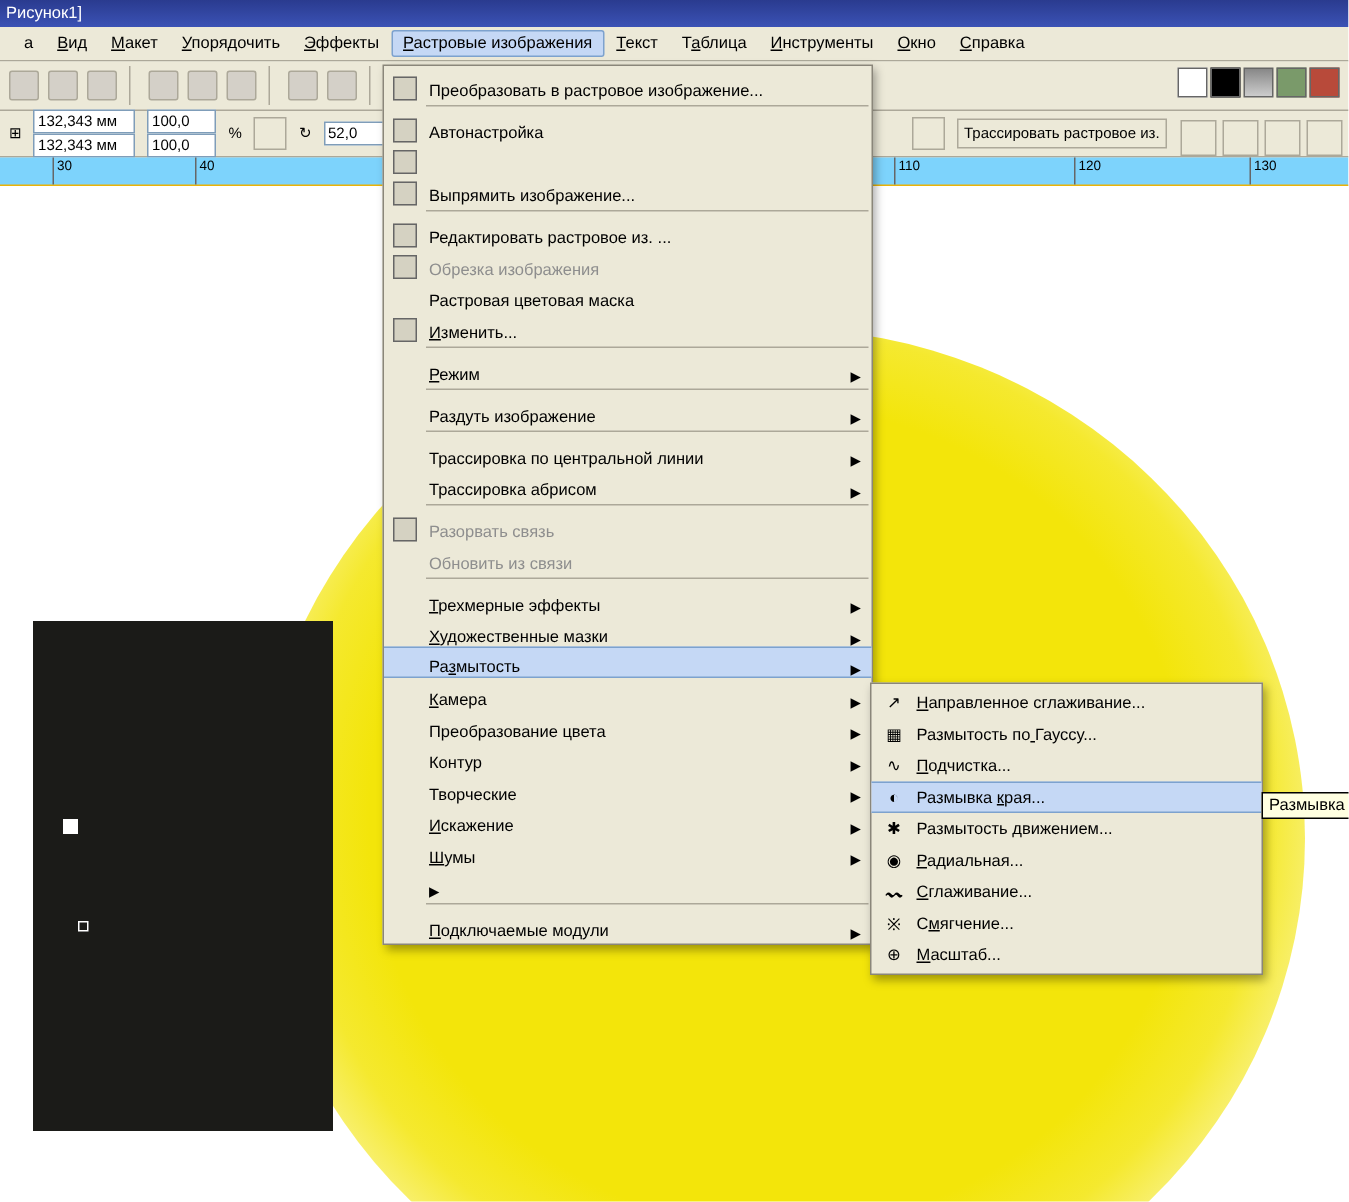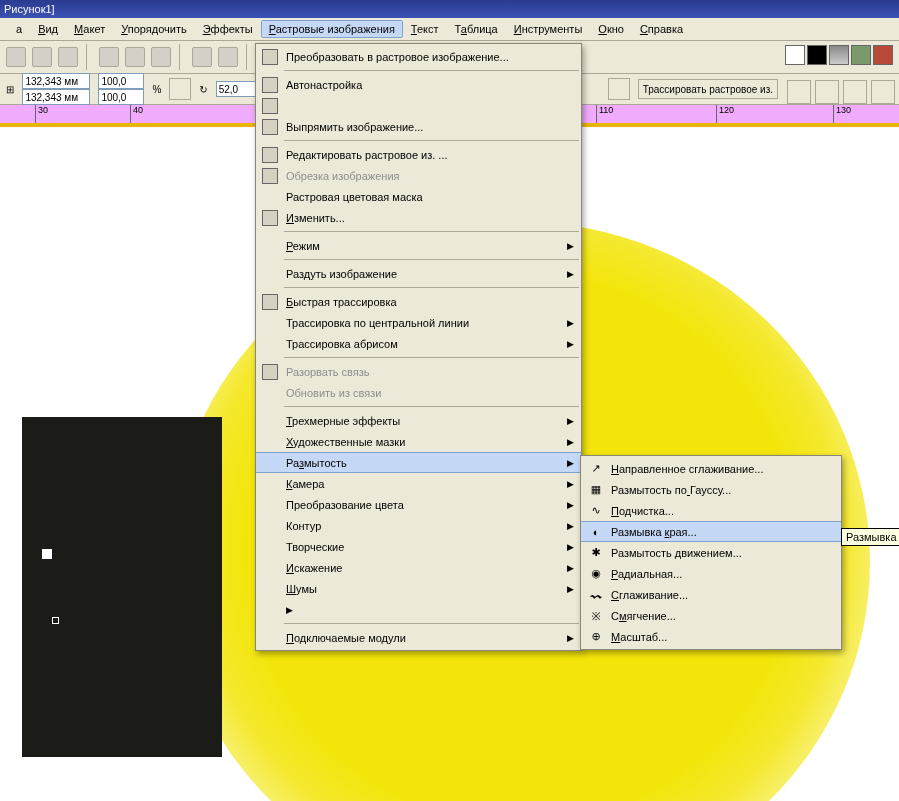--- a/index.html
+++ b/index.html
@@ -9,29 +9,29 @@
 .menubar .mitem u{text-decoration:underline}
 .menubar .mitem.active{background:#c5d8f5;border:1px solid #7da2ce;padding:2px 7px;border-radius:2px}
 .toolbar{background:#ece9d8;height:32px;border-bottom:1px solid #aca899;display:flex;align-items:center;gap:6px;padding:0 6px}
 .tool-ico{width:18px;height:18px;background:#d4d0c8;border:1px solid #aca899;border-radius:2px}
 .tool-sep{width:4px;height:26px;border-left:1px solid #aca899;margin:0 2px}
 .propbar{background:#ece9d8;height:30px;border-bottom:1px solid #aca899;display:flex;align-items:center;gap:8px;padding:0 6px;font-size:10px}
 .propbar input{font-size:10px;width:62px;height:14px;border:1px solid #7f9db9;padding:0 2px;background:#fff}
 .propbar .lbl{color:#000}
 .propbar .small{width:40px}
 .propbar .btn{width:20px;height:20px;border:1px solid #aca899;background:#ece9d8}
-.ruler{height:18px;background:#f0abfc;border-bottom:4px solid #eab308;position:relative;font-size:9px;color:#000}
+.ruler{height:18px;background:#7dd3fc;border-bottom:1px solid #eab308;position:relative;font-size:9px;color:#000}
 .ruler .tick{position:absolute;top:0;border-left:1px solid #666;height:18px;padding-left:2px}
 .canvas{position:relative;width:899px;height:680px;background:#fff;overflow:hidden}
 .circle{position:absolute;left:170px;top:95px;width:700px;height:680px;border-radius:50%;background:radial-gradient(circle at 50% 48%,#f3e50a 0%,#f3e50a 55%,rgba(243,229,10,0.85) 65%,rgba(243,229,10,0.35) 78%,rgba(243,229,10,0) 88%)}
 .thumb{position:absolute;left:22px;top:290px;width:200px;height:340px;background:#1b1b18}
 .thumb .h1{position:absolute;left:20px;top:132px;width:10px;height:10px;background:#fff}
 .thumb .h2{position:absolute;left:30px;top:200px;width:5px;height:5px;border:1px solid #fff}
 .dropdown{position:absolute;left:255px;top:43px;width:325px;background:#ece9d8;border:1px solid #8a867a;box-shadow:2px 3px 6px rgba(0,0,0,0.35);padding:2px 0;z-index:10}
-.dd-row{display:flex;align-items:center;height:21px;padding:0 4px;cursor:default;position:relative}
+.dd-row{display:flex;align-items:flex-end;height:21px;padding:0 4px;cursor:default;position:relative}
 .dd-row.disabled{color:#8e8e8e}
 .dd-row.highlight{background:#c5d8f5;border-top:1px solid #7da2ce;border-bottom:1px solid #7da2ce;height:19px}
 .dd-ico{width:20px;height:16px;margin-right:6px;display:flex;align-items:center;justify-content:center}
 .dd-ico div{width:14px;height:14px;border:1px solid #666;background:#d5d2c2}
 .dd-label{flex:1}
 .dd-arrow{width:10px;font-size:9px;color:#000}
 .dd-sep{height:1px;background:#aca899;margin:3px 2px 3px 28px}
 .submenu{position:absolute;left:580px;top:455px;width:260px;background:#ece9d8;border:1px solid #8a867a;box-shadow:2px 3px 6px rgba(0,0,0,0.35);padding:2px 0;z-index:11}
 .sm-row{display:flex;align-items:center;height:21px;padding:0 4px;cursor:default}
 .sm-row.highlight{background:#c5d8f5;border-top:1px solid #7da2ce;border-bottom:1px solid #7da2ce;height:19px}
@@ -191,27 +191,20 @@
       <div class="dd-arrow">▶</div>
     </div>
     <div class="dd-sep"></div>
     <div class="dd-row">
       <div class="dd-ico"></div>
       <div class="dd-label">Раздуть изображение</div>
       <div class="dd-arrow">▶</div>
     </div>
     <div class="dd-sep"></div>
     <div class="dd-row">
-      <div class="dd-ico">
-        <div></div>
-      </div>
-      <div class="dd-label"><u>Б</u>ыстрая трассировка</div>
-      <div class="dd-arrow"></div>
-    </div>
-    <div class="dd-row">
       <div class="dd-ico"></div>
       <div class="dd-label">Трассировка по центральной линии</div>
       <div class="dd-arrow">▶</div>
     </div>
     <div class="dd-row">
       <div class="dd-ico"></div>
       <div class="dd-label">Трассировка абрисом</div>
       <div class="dd-arrow">▶</div>
     </div>
     <div class="dd-sep"></div>

